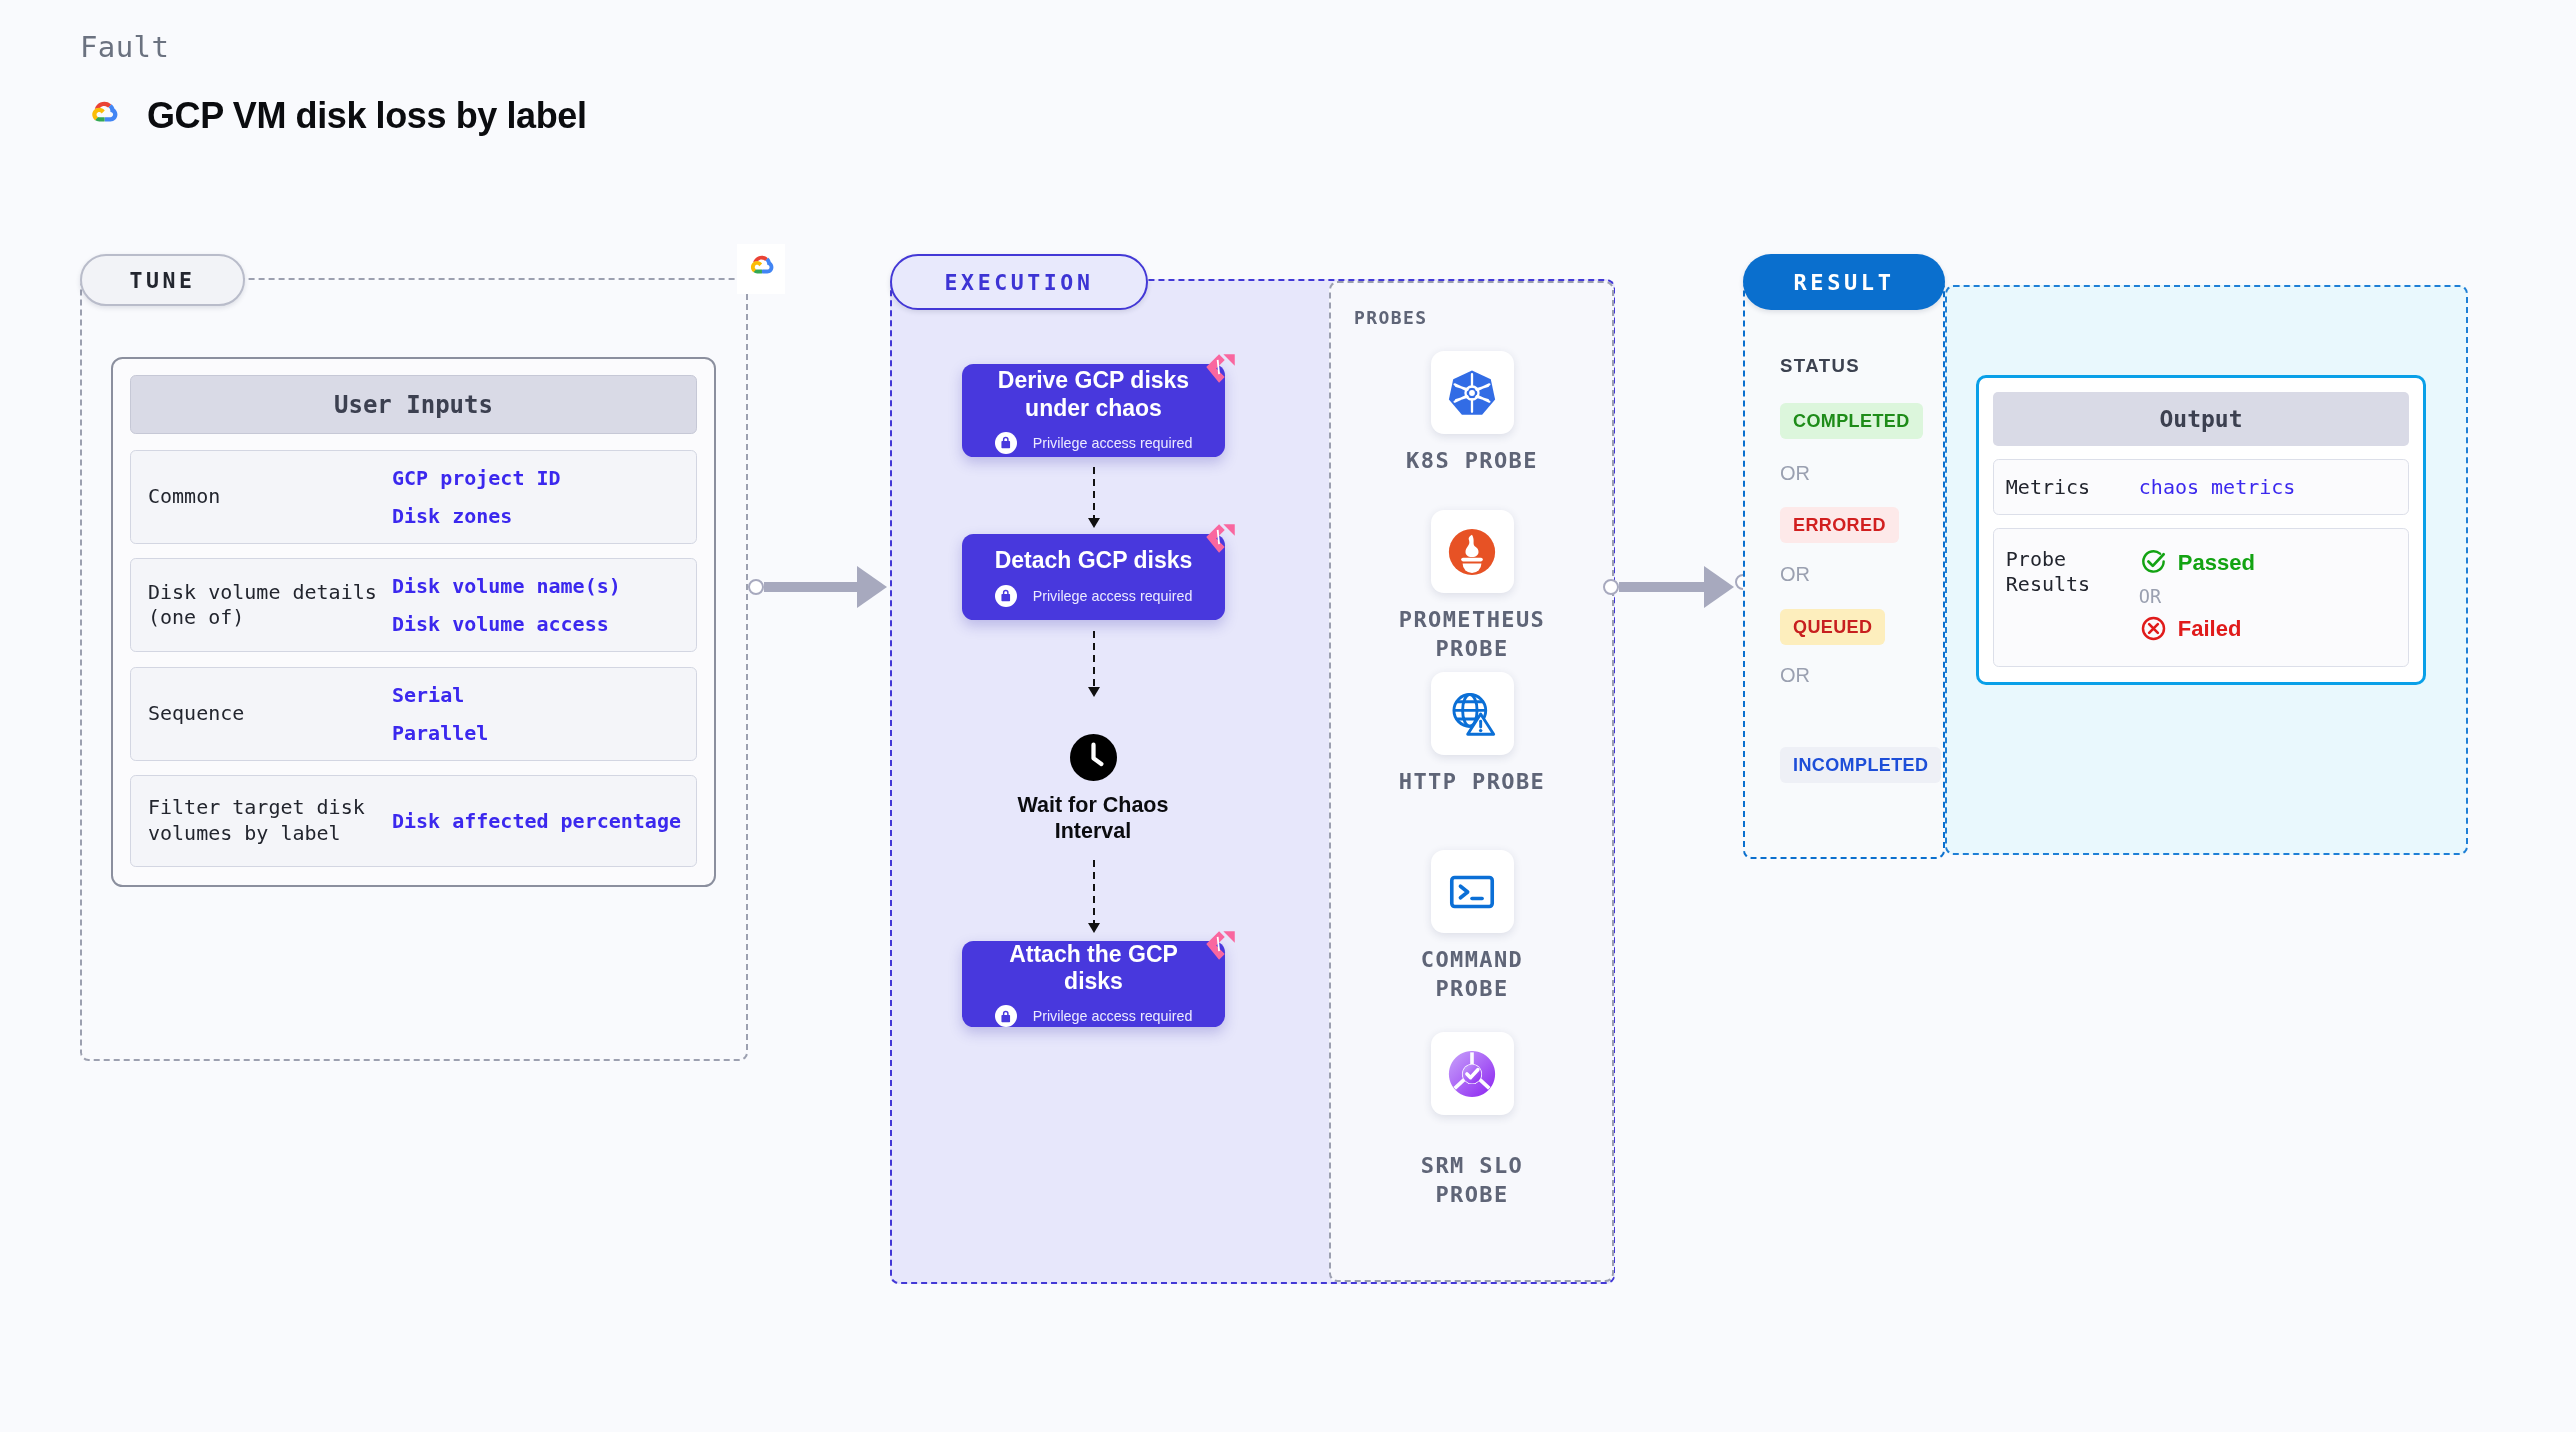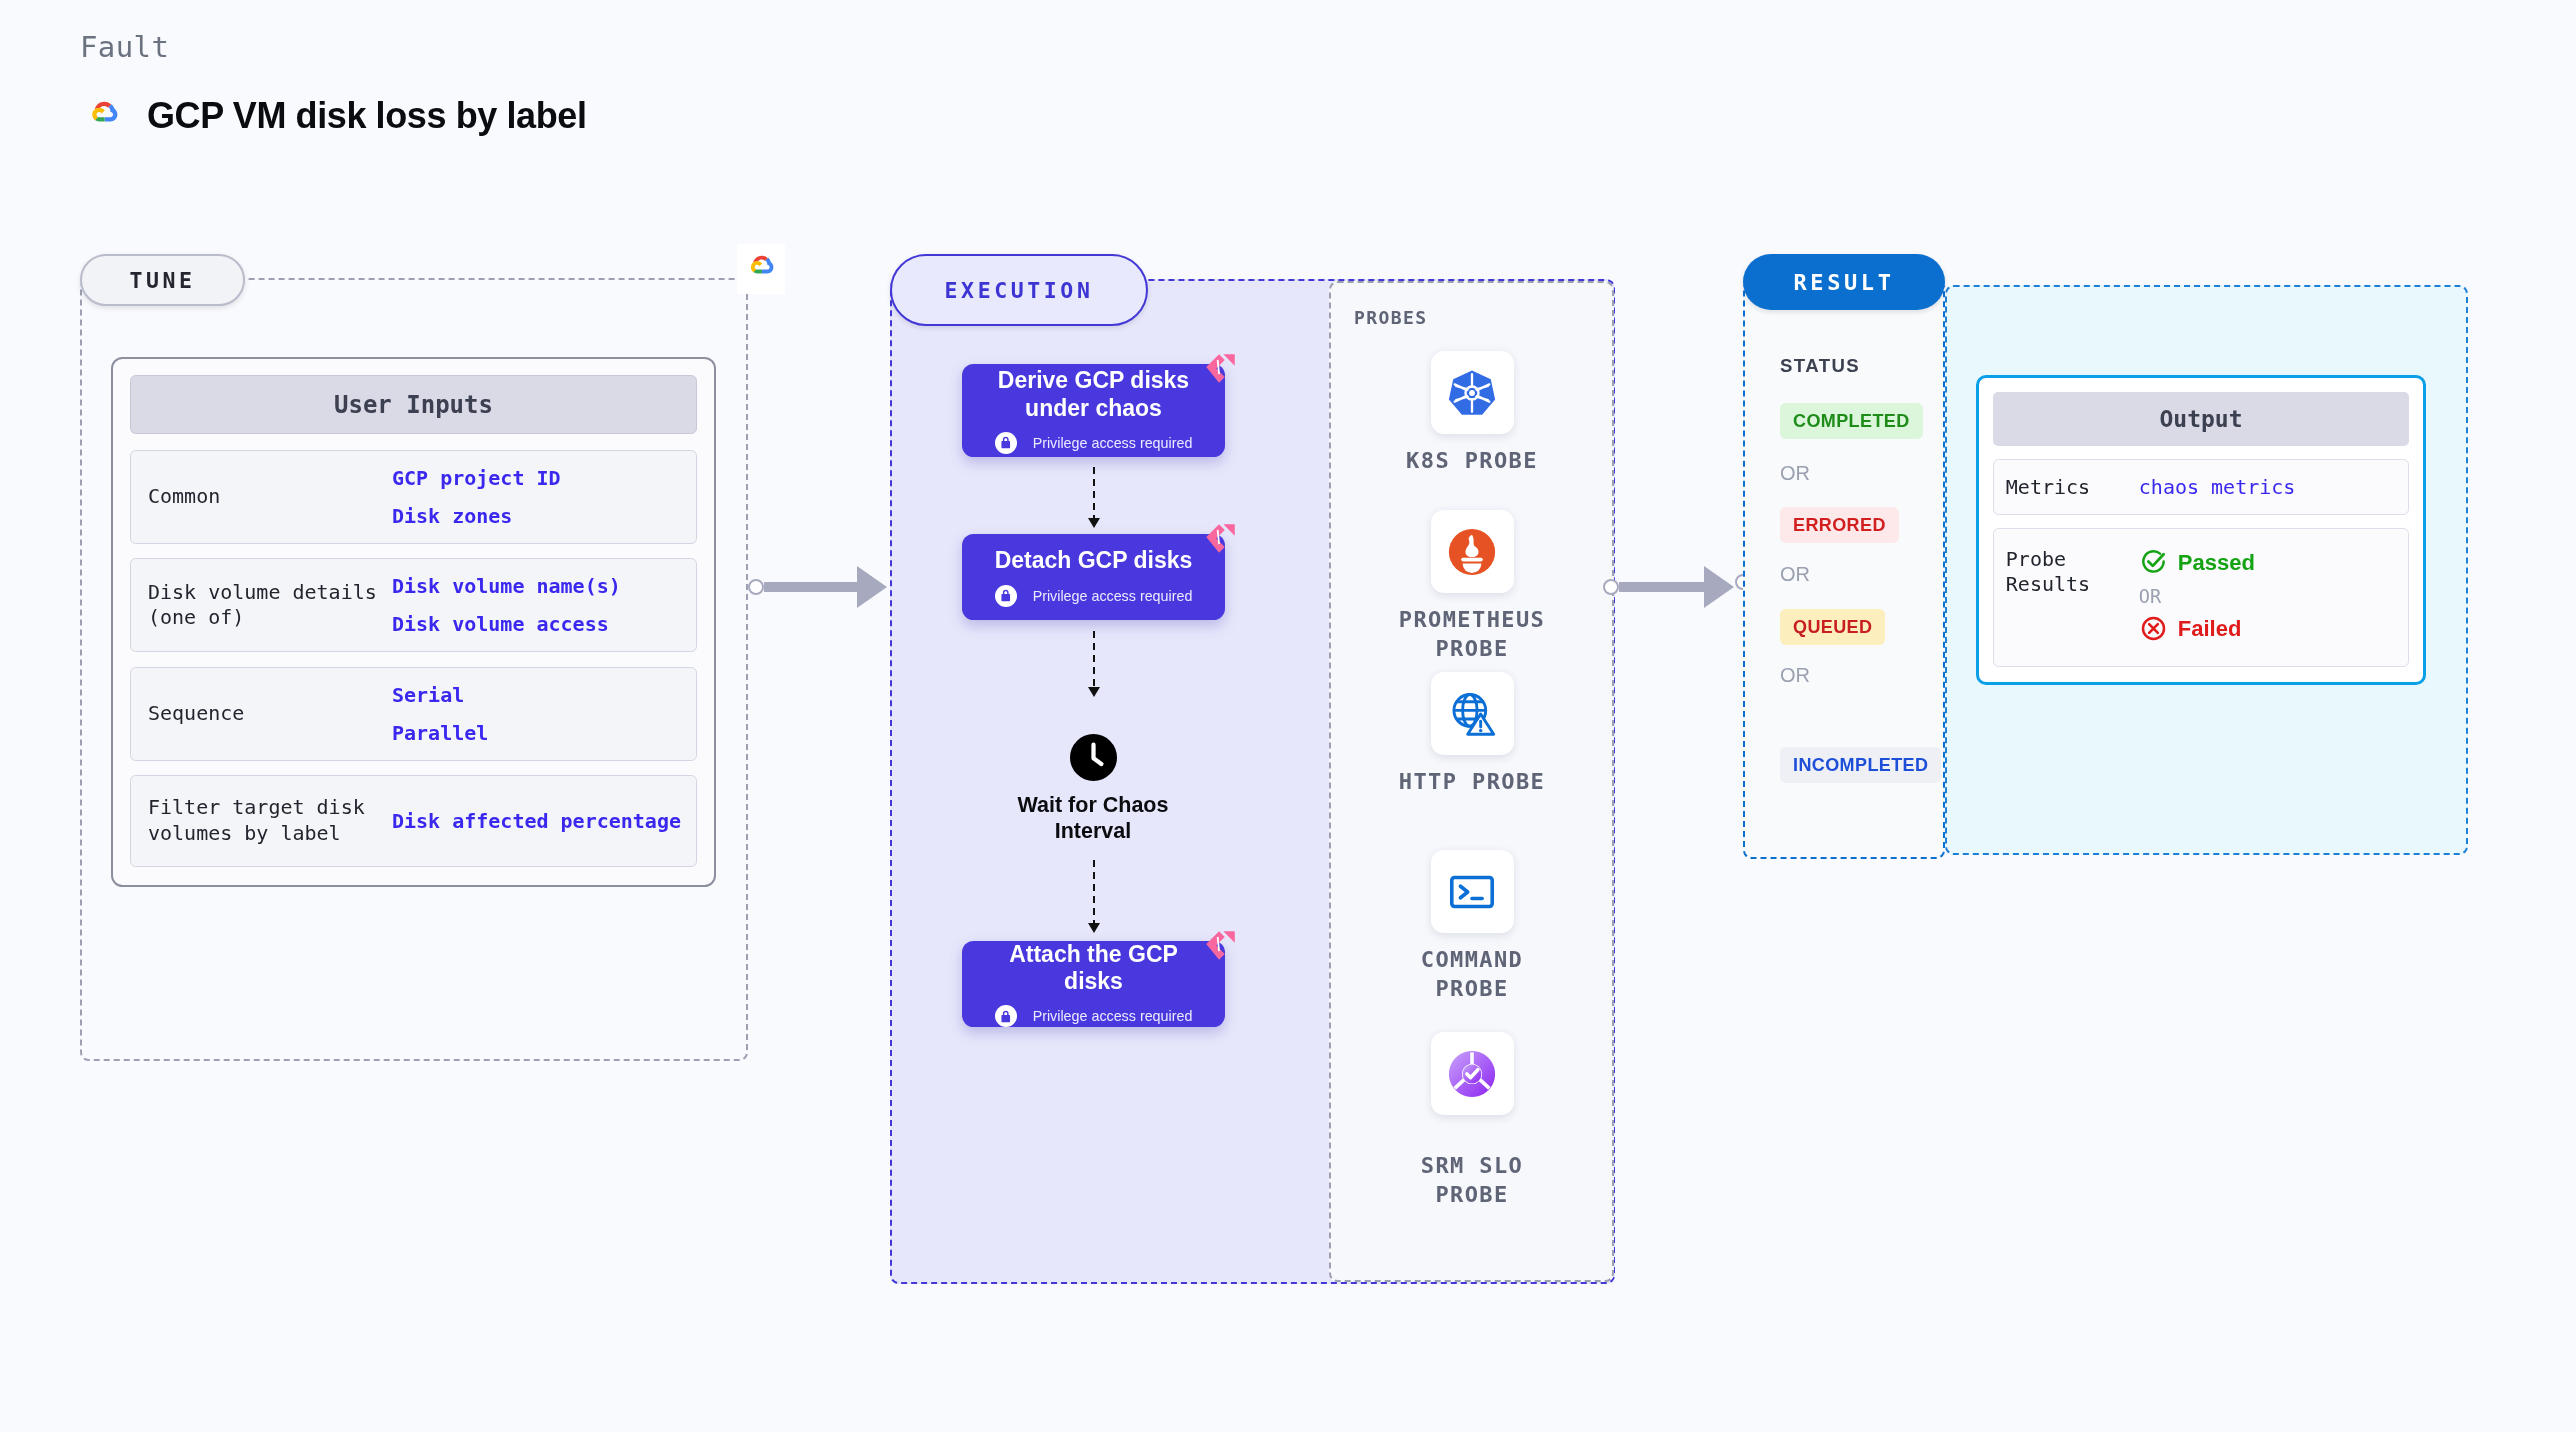--- a/index.html
+++ b/index.html
@@ -28,21 +28,21 @@
     position: absolute; display: flex; align-items: center; justify-content: center;
     border-radius: 716px; font-family: "DejaVu Sans Mono", monospace;
     font-weight: 700; letter-spacing: 3.6px; z-index: 6;
     box-shadow: 0 2.1px 5.7px rgba(30,35,70,.13);
   }
   .badge-tune {
     left: 80px; top: 254px; width: 165px; height: 52px;
     background: #f2f3f7; border: 2.1px solid #b9bcca; color: #23262f; font-size: 21.5px;
   }
   .badge-exec {
-    left: 890px; top: 254px; width: 258px; height: 72px;
+    left: 890px; top: 254px; width: 258px; height: 56px;
     background: #e8e9fc; border: 2.9px solid #4338d6; color: #3d34d4; font-size: 21.5px;
   }
   .badge-result {
     left: 1743px; top: 254px; width: 202px; height: 56px;
     background: #0a6fce; color: #fff; font-size: 22px; border: none;
   }
 
   .dashpanel { position: absolute; border-radius: 8.6px; }
   .tune-panel {
     left: 80px; top: 278px; width: 668px; height: 783px;

